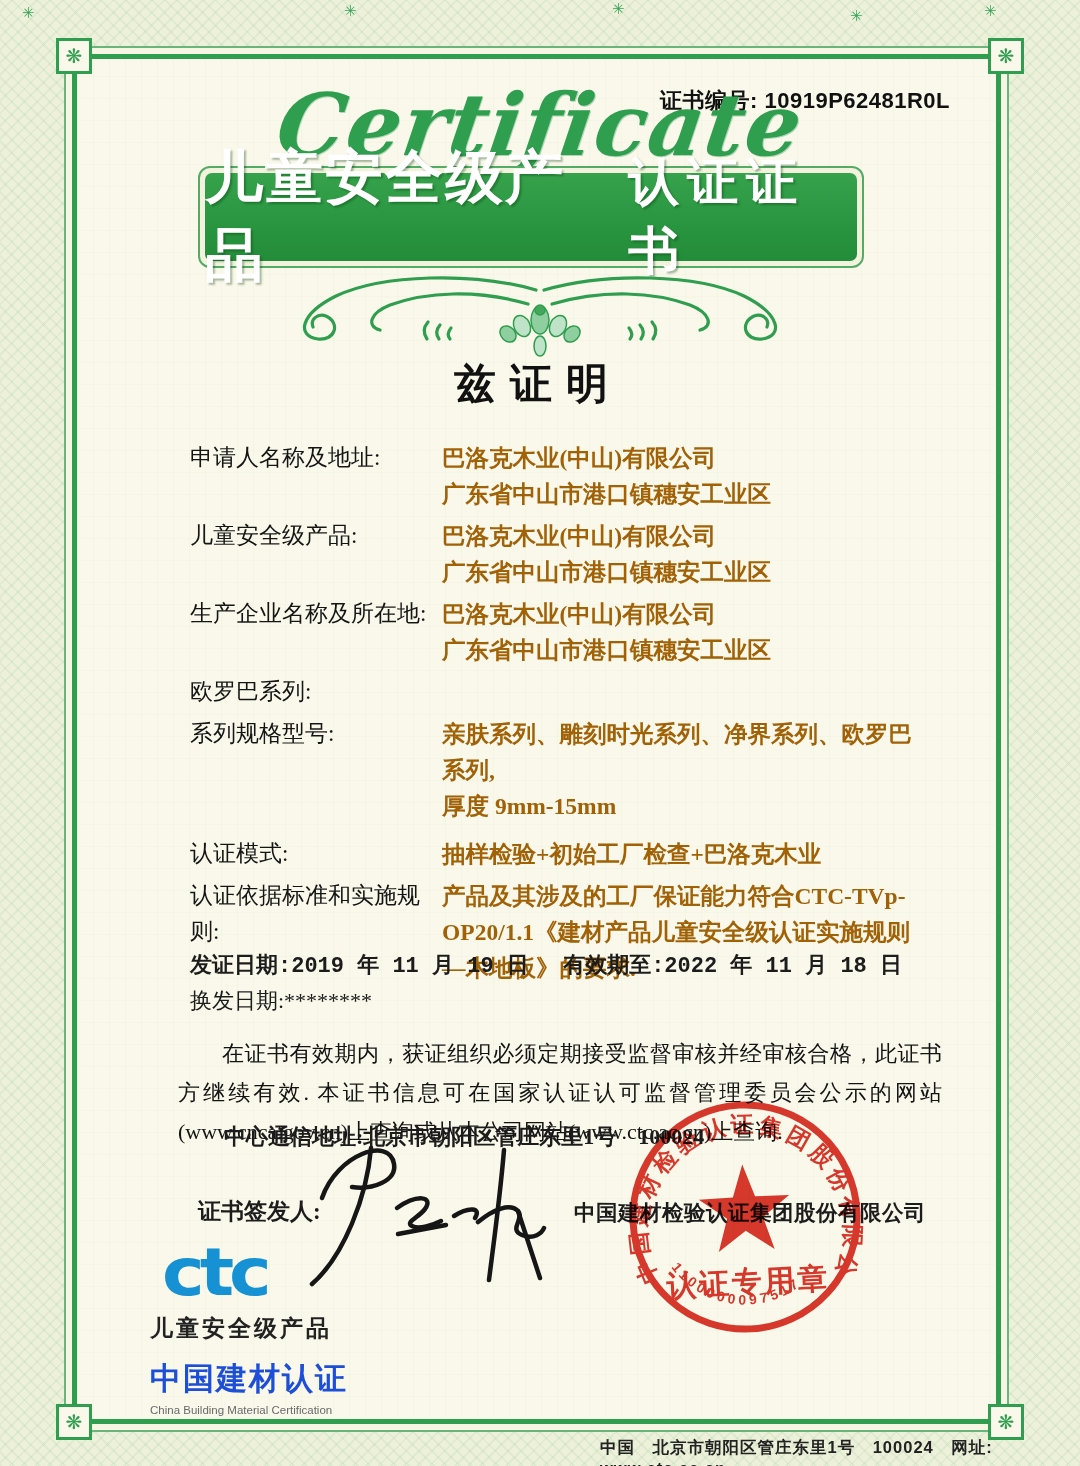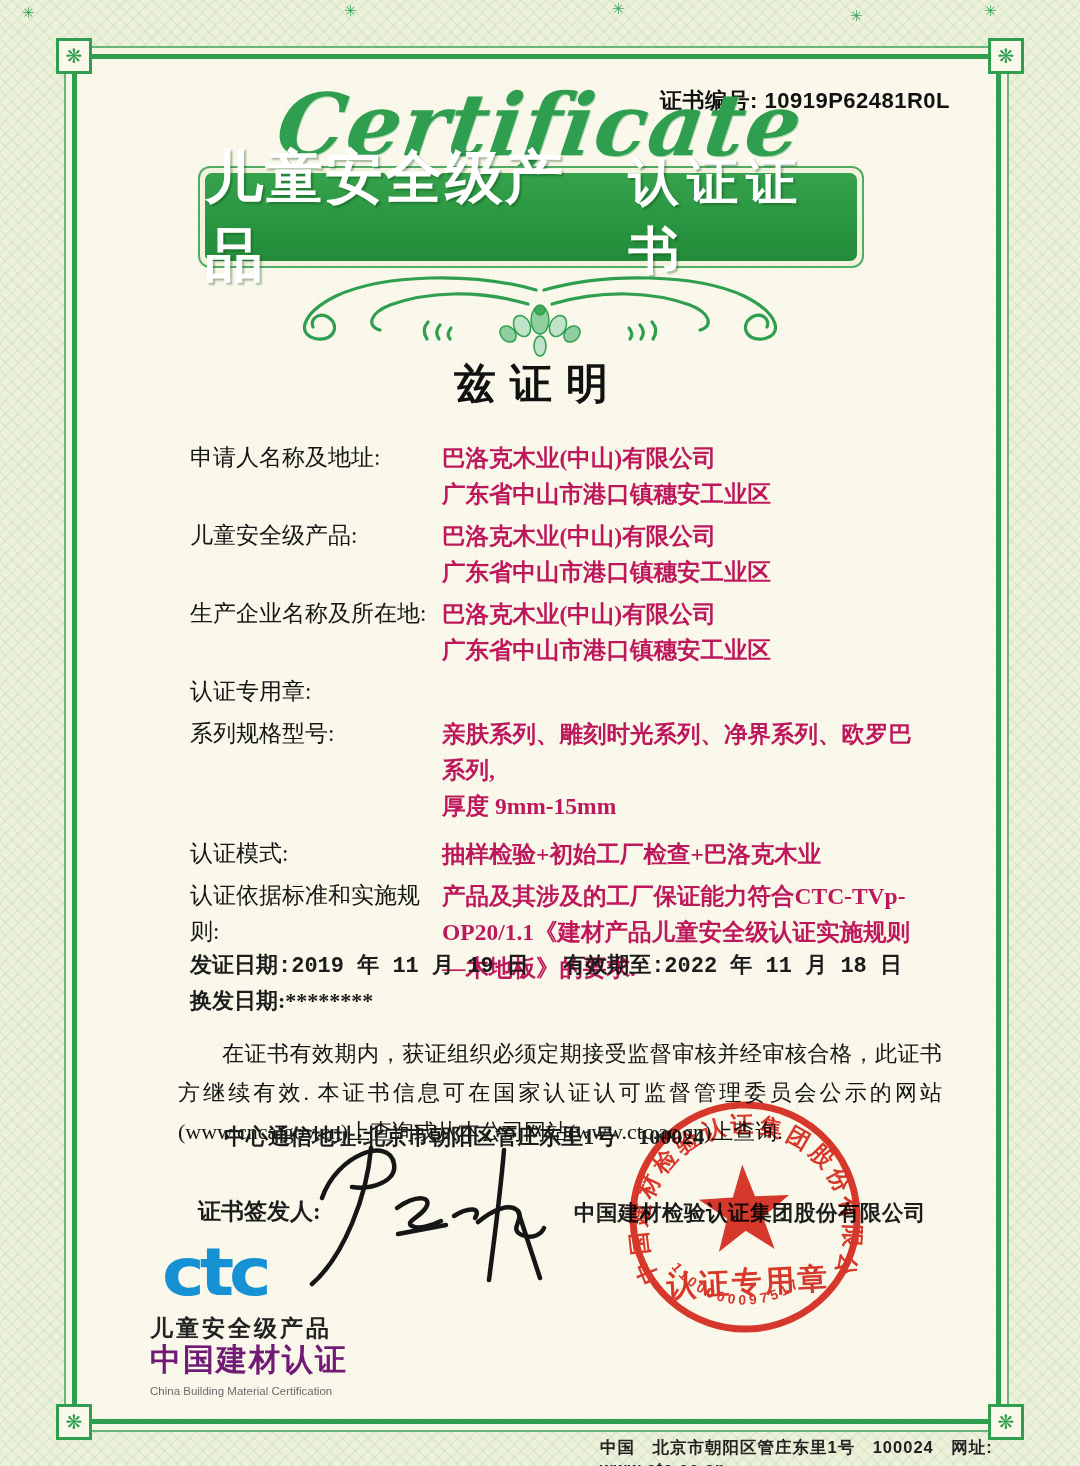--- a/index.html
+++ b/index.html
@@ -63,46 +63,46 @@
   .flourish{left:278px;top:272px;}
 
   .attest{
     left:0;right:4px;top:356px;text-align:center;font-size:42px;font-weight:bold;
     letter-spacing:14px;color:#111;
   }
 
   .fields{left:190px;top:440px;width:730px;}
   .field-row{display:flex;margin-bottom:6px;}
   .field-label{width:252px;flex:0 0 252px;font-size:23px;font-weight:400;line-height:36px;color:#151515;}
-  .field-value{flex:1;font-size:23.5px;font-weight:600;line-height:36px;color:#be185d;}
+  .field-value{flex:1;font-size:23.5px;font-weight:600;line-height:36px;color:#a16207;}
 
   .dates-row{left:190px;top:950px;width:712px;display:flex;justify-content:space-between;
     font-size:22px;font-weight:600;font-family:Liberation Mono, monospace;}
-  .reissue{left:190px;top:986px;font-size:22px;font-weight:700;}
+  .reissue{left:190px;top:986px;font-size:22px;font-weight:400;}
 
   .notice{
     left:178px;top:1034px;width:764px;font-size:22px;font-weight:500;line-height:39px;
     text-align:justify;text-indent:2em;color:#141414;
   }
   .address{left:224px;top:1122px;font-size:22px;font-weight:600;}
 
   .signer-label{left:198px;top:1196px;font-size:23px;font-weight:700;}
   .signature{left:292px;top:1136px;z-index:3;}
   .company-name{left:574px;top:1198px;width:360px;font-size:21.5px;font-weight:700;letter-spacing:.5px;z-index:1;}
 
   .stamp{left:626px;top:1098px;width:238px;height:238px;z-index:4;opacity:.92;
     mix-blend-mode:multiply;transform:rotate(-3deg);}
 
   .ctc-logo{left:150px;top:1240px;width:260px;}
   .ctc-word{
     font-family:"DejaVu Sans",sans-serif;font-weight:bold;font-size:72px;line-height:.9;
     color:#1691d3;letter-spacing:-5px;transform:scaleY(.92);margin-left:12px;
   }
   .ctc-line1{font-family:"Liberation Sans",sans-serif;font-size:23px;font-weight:bold;color:#222;margin-top:8px;letter-spacing:3px;}
-  .ctc-line2{font-family:"Liberation Sans",sans-serif;font-size:31px;font-weight:bold;color:#701a75;letter-spacing:2px;line-height:1.05;}
+  .ctc-line2{font-family:"Liberation Sans",sans-serif;font-size:31px;font-weight:bold;color:#1d4ed8;letter-spacing:2px;line-height:1.05;margin-top:19px;}
   .ctc-line3{font-family:"Liberation Sans",sans-serif;font-size:11.5px;color:#6a6a6a;margin-top:9px;}
 
   .footer-line{
     left:600px;top:1437px;font-family:"Liberation Sans",sans-serif;
     font-size:16.5px;font-weight:bold;color:#222;letter-spacing:1px;
   }
 </style>
 </head>
 <body>
 
@@ -180,21 +180,21 @@
     </div>
   </div>
   <div class="field-row">
     <div class="field-label">生产企业名称及所在地:</div>
     <div class="field-value">
       <div>巴洛克木业(中山)有限公司</div>
       <div>广东省中山市港口镇穗安工业区</div>
     </div>
   </div>
   <div class="field-row">
-    <div class="field-label">认证专用章:</div>
+    <div class="field-label">欧罗巴系列:</div>
   </div>
   <div class="field-row">
     <div class="field-label">系列规格型号:</div>
     <div class="field-value">
       <div>亲肤系列、雕刻时光系列、净界系列、欧罗巴系列,</div>
       <div>厚度 9mm-15mm</div>
     </div>
   </div>
   <div class="field-row" style="margin-top:12px">
     <div class="field-label">认证模式:</div>

